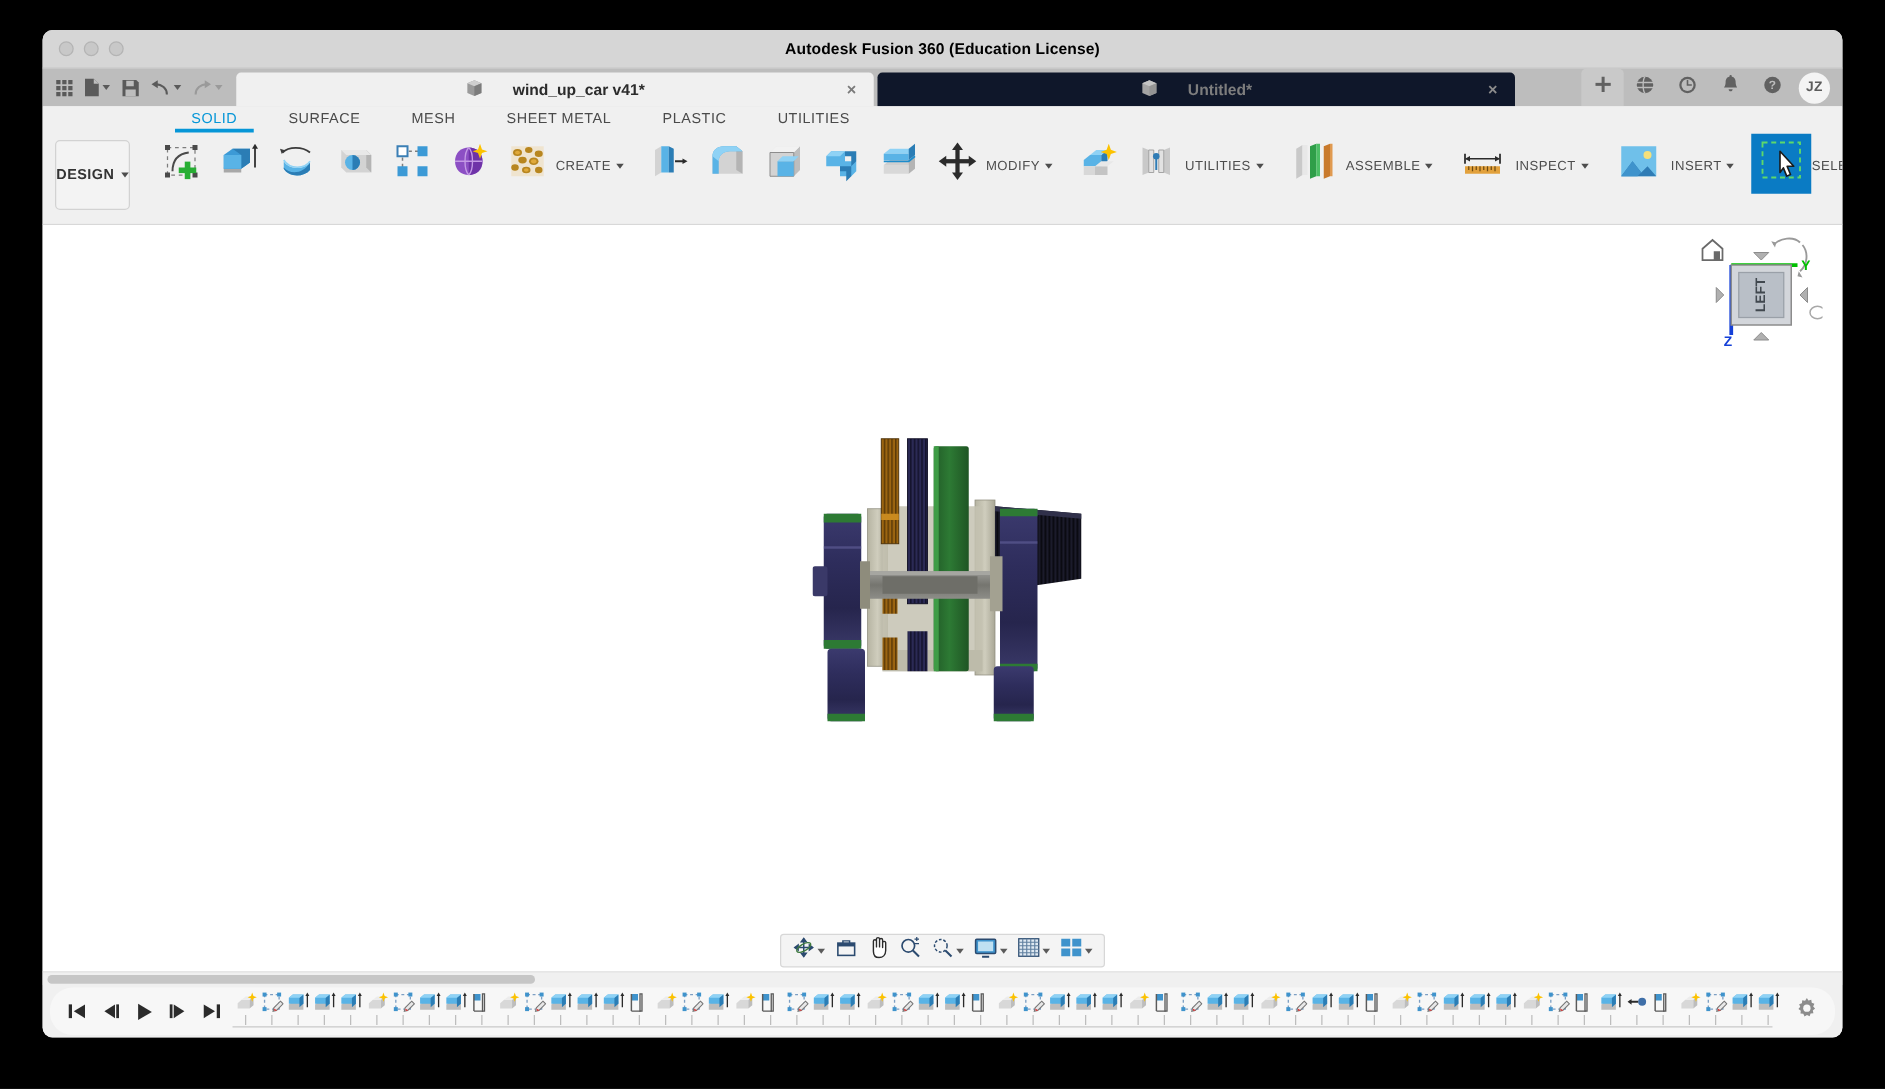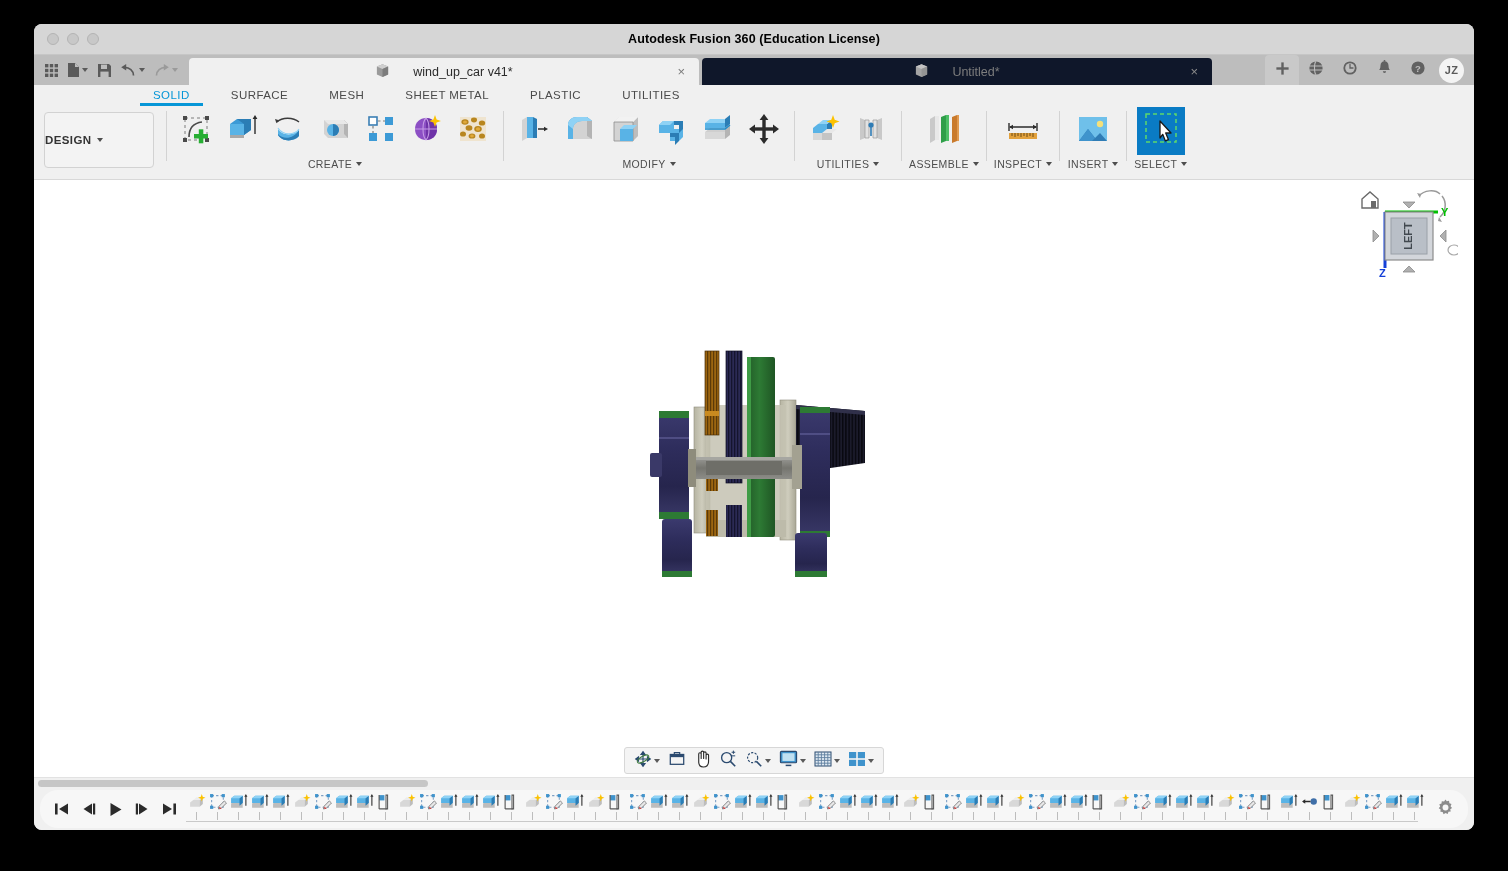--- a/index.html
+++ b/index.html
@@ -51,21 +51,21 @@
   }
   .qbtn svg { display: block; }
   .caret { width: 0; height: 0; border-left: 3.5px solid transparent;
            border-right: 3.5px solid transparent; border-top: 4px solid #5a5a5a; }
   .caret.dim { border-top-color: #9a9a9a; }
 
   .tabs { display: flex; align-items: flex-end; height: 30px; flex: 1; }
   .tab {
     height: 27px; display: flex; align-items: center; justify-content: center;
     position: relative; font-size: 12.5px; gap: 23px;
-    border-radius: 4px 4px 0 0; cursor: default;
+    border-radius: 4px 4px 0 0; cursor: default; font-weight: bold;
   }
   .tab.active { background: #f0f0f0; color: #2b2b2b; width: 510px; }
   .tab.inactive { background: #0f172a; color: #7d7d7d; width: 510px; margin-left: 3px; }
   .tab .tclose { position: absolute; right: 14px; font-size: 13px; color: #7a7a7a; }
   .tab.inactive .tclose { color: #8c8c8c; }
   .cubeicon { display: block; }
 
   .sysicons { display: flex; align-items: center; gap: 0; height: 30px; padding-right: 10px; }
   .sysbtn {
     width: 34px; height: 30px; display: flex; align-items: center; justify-content: center;
@@ -99,21 +99,21 @@
 
   .ribbody { display: flex; align-items: flex-start; height: 72px; padding-left: 10px; }
   .designbtn {
     width: 110px; height: 56px; margin-top: 5px;
     border: 1px solid #d2d2d2; border-radius: 4px; background: #f3f3f3;
     display: flex; align-items: center; gap: 5px;
     font-size: 11.5px; font-weight: bold; color: #333; letter-spacing: .4px;
     cursor: default;
   }
 
-  .group { display: flex; flex-direction: column; align-items: center; position: relative; }
+  .group { display: flex; flex-direction: row; align-items: center; position: relative; }
   .grow { display: flex; align-items: flex-start; gap: 0; height: 50px; }
   .tool {
     width: 46px; height: 48px; display: flex; align-items: center; justify-content: center;
     cursor: default;
   }
   .tool.sel { background: #0a7bc4; }
   .glabel {
     font-size: 10.5px; color: #4d4d4d; letter-spacing: .4px;
     display: flex; align-items: center; gap: 4px; margin-top: 1px;
     white-space: nowrap;

